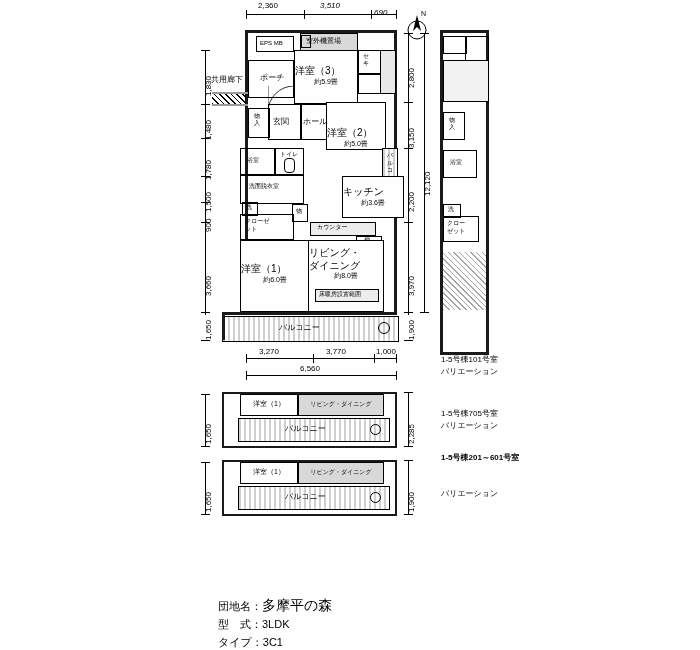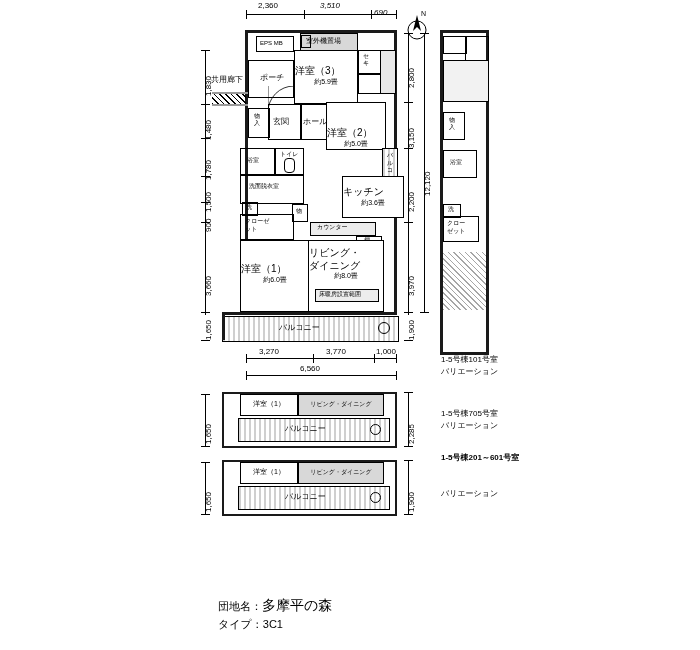--- a/index.html
+++ b/index.html
@@ -293,20 +293,23 @@
   <div class="vlbl" style="left:407px;top:512px;">1,900</div>
   <div class="lbl" style="left:441px;top:452px;font-weight:bold;">1-5号棟201～601号室</div>
   <div class="lbl" style="left:441px;top:488px;">バリエーション</div>
 
 
   <div class="abs" style="left:218px;top:594px;">
     <div style="font-size:11px;line-height:1.6;">
       <span>団地名：</span><span style="font-size:14px;">多摩平の森</span>
     </div>
     <div style="font-size:11px;line-height:1.6;">
+      <span>型　式：</span><span>3LDK</span>
+    </div>
+    <div style="font-size:11px;line-height:1.6;">
       <span>タイプ：</span><span>3C1</span>
     </div>
     <div style="font-size:11px;line-height:1.6;">
       
     </div>
   </div>
 
 </div>
 
 </body></html>

